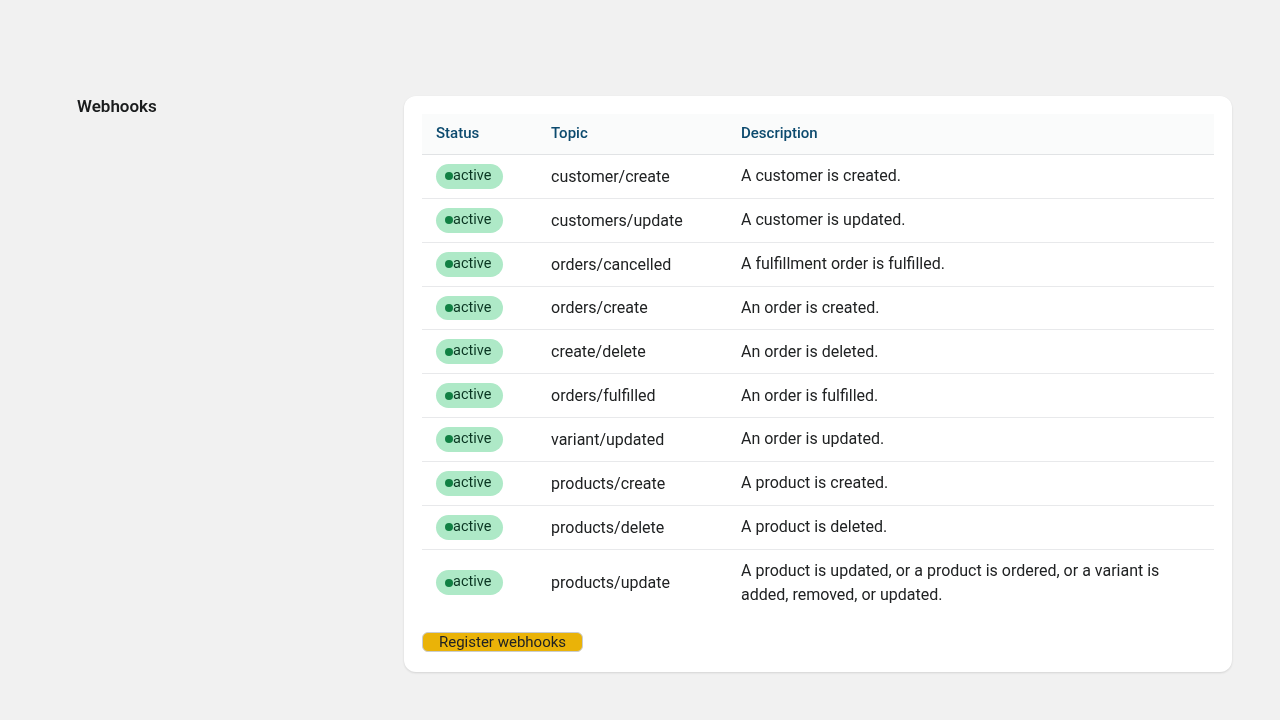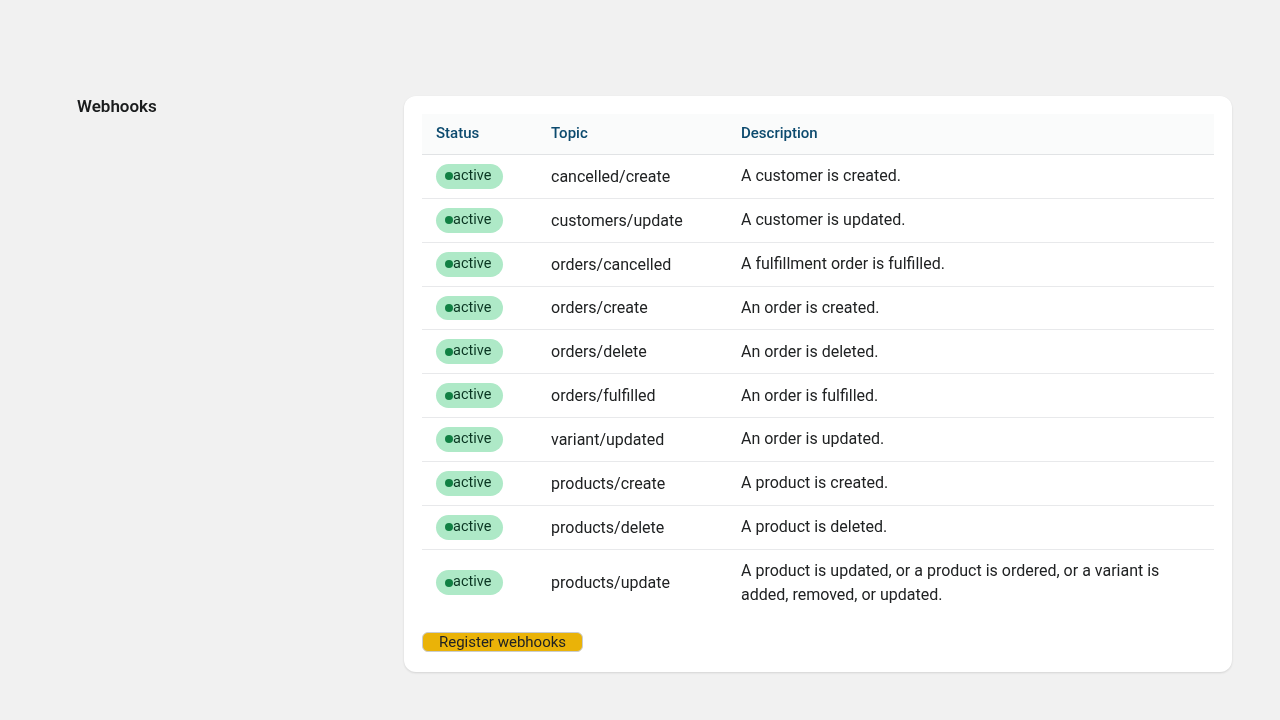--- a/index.html
+++ b/index.html
@@ -120,21 +120,21 @@
           <th class="col-topic">Topic</th>
           <th>Description</th>
         </tr>
       </thead>
       <tbody id="table-body">
           <tr>
             <td class="col-status"><span class="badge">
                 <span class="badge-dot"></span>
                 <span>active</span>
               </span></td>
-            <td class="col-topic">cancelled/create</td>
+            <td class="col-topic">customer/create</td>
             <td class="desc-cell">A customer is created.</td>
           </tr>
           <tr>
             <td class="col-status"><span class="badge">
                 <span class="badge-dot"></span>
                 <span>active</span>
               </span></td>
             <td class="col-topic">customers/update</td>
             <td class="desc-cell">A customer is updated.</td>
           </tr>
@@ -152,21 +152,21 @@
                 <span>active</span>
               </span></td>
             <td class="col-topic">orders/create</td>
             <td class="desc-cell">An order is created.</td>
           </tr>
           <tr>
             <td class="col-status"><span class="badge">
                 <span class="badge-dot"></span>
                 <span>active</span>
               </span></td>
-            <td class="col-topic">orders/delete</td>
+            <td class="col-topic">create/delete</td>
             <td class="desc-cell">An order is deleted.</td>
           </tr>
           <tr>
             <td class="col-status"><span class="badge">
                 <span class="badge-dot"></span>
                 <span>active</span>
               </span></td>
             <td class="col-topic">orders/fulfilled</td>
             <td class="desc-cell">An order is fulfilled.</td>
           </tr>

